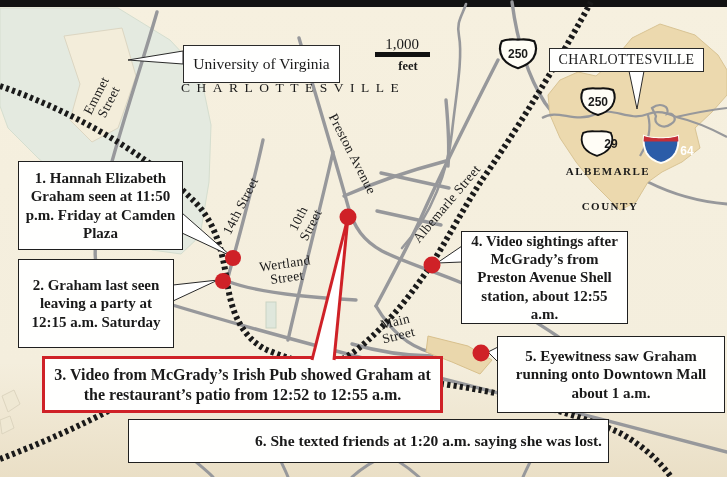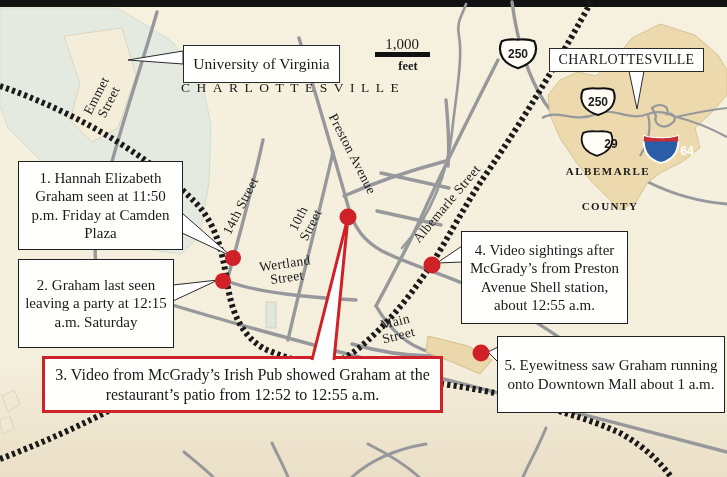--- a/index.html
+++ b/index.html
@@ -13,21 +13,21 @@
   #map-base{z-index:1;}
   #map-overlay{z-index:4;pointer-events:none;}
   .street{
     position:absolute;z-index:2;font-size:13.5px;line-height:1.05;text-align:center;
     transform:translate(-50%,-50%);white-space:nowrap;letter-spacing:.3px;
   }
   .street.wrap{white-space:normal;}
   .callout{
     position:absolute;z-index:3;background:#fffffe;border:1px solid #1f1f1f;
     display:flex;align-items:center;justify-content:flex-end;text-align:center;
-    font-size:15px;line-height:1.22;padding:21px 6px;box-sizing:border-box;
+    font-size:15px;line-height:1.22;padding:21px 6px;box-sizing:border-box;font-weight:bold;
   }
   .callout.red{border:3px solid #cf2127;font-size:16px;}
   .labelbox{
     position:absolute;z-index:3;background:#fffffe;border:1px solid #2a2a2a;
     display:flex;align-items:center;justify-content:center;text-align:center;
     box-sizing:border-box;
   }
   .citywide{position:absolute;z-index:2;font-size:13.5px;letter-spacing:6.5px;white-space:nowrap;}
   .scale-num{position:absolute;z-index:2;font-size:15px;transform:translate(-50%,-50%);}
   .scale-unit{position:absolute;z-index:2;font-size:12.5px;transform:translate(-50%,-50%);}
@@ -163,20 +163,23 @@
   </div>
   <div class="callout red" style="left:18px;top:356px;width:401px;height:57px;margin-left:24px;">
     <span>3. Video from McGrady’s Irish Pub showed Graham at the restaurant’s patio from 12:52 to 12:55 a.m.</span>
   </div>
   <div class="callout" style="left:461px;top:231px;width:167px;height:93px;">
     <span>4. Video sightings after McGrady’s from Preston Avenue Shell station, about 12:55 a.m.</span>
   </div>
   <div class="callout" style="left:497px;top:336px;width:228px;height:77px;">
     <span>5. Eyewitness saw Graham running onto Downtown Mall about 1 a.m.</span>
   </div>
+  <div class="callout" style="left:128px;top:419px;width:481px;height:33px;font-size:15.5px;">
+    <span>6. She texted friends at 1:20 a.m. saying she was lost.</span>
+  </div>
 
   <svg id="map-overlay" width="727" height="477" viewBox="0 0 727 477">
     <g>
       <path d="M348,217 L312,360 L334,360 Z" fill="#ffffff"></path>
       <path d="M348,217 L312,360" stroke="#cf2127" stroke-width="3" fill="none"></path>
       <path d="M348,217 L334,360" stroke="#cf2127" stroke-width="3" fill="none"></path>
     </g>
     <g fill="#cf2127">
       <circle cx="233" cy="258" r="8"></circle>
       <circle cx="223" cy="281" r="8"></circle>

